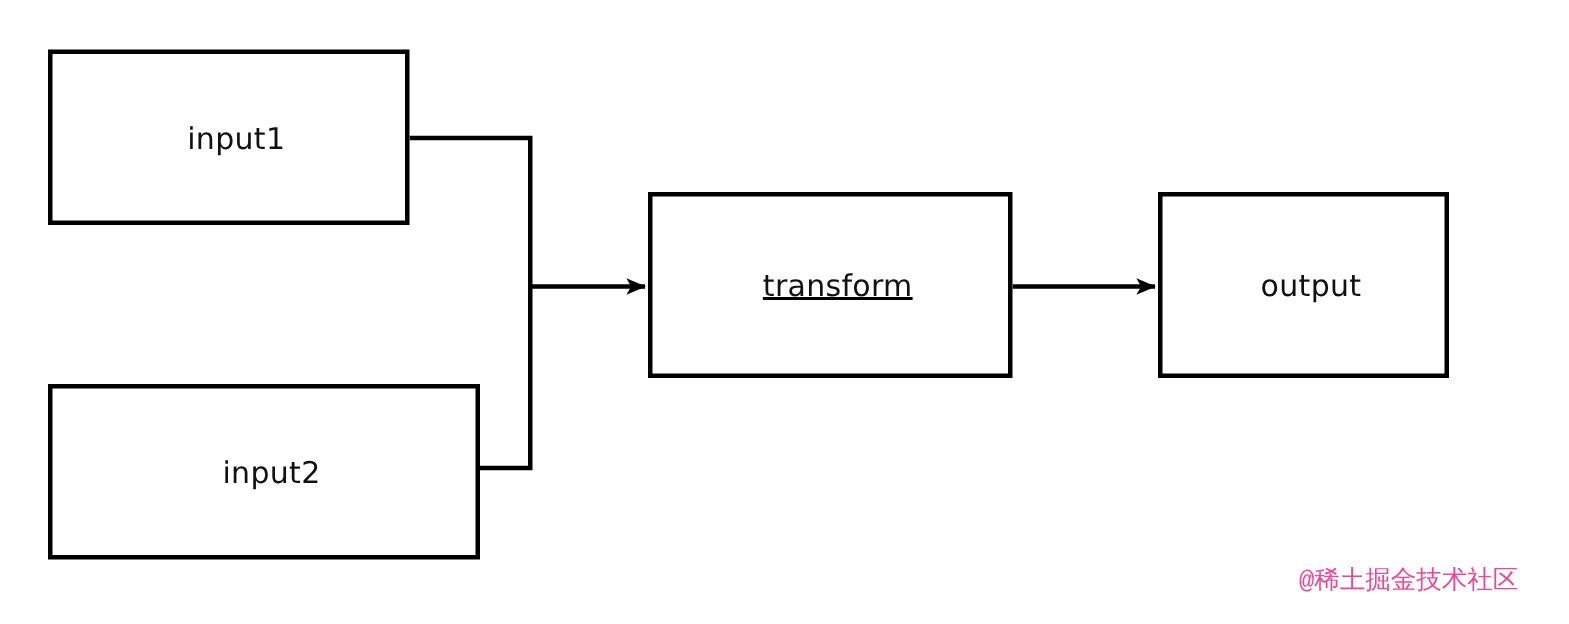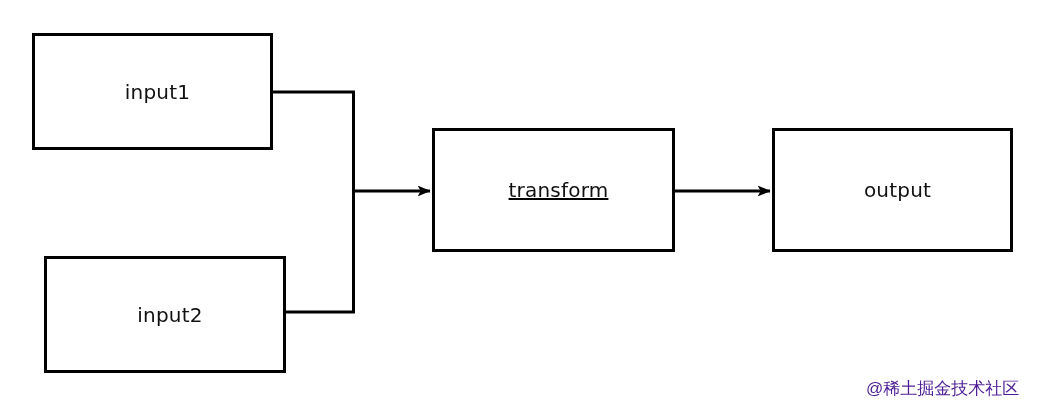--- a/index.html
+++ b/index.html
@@ -40,32 +40,32 @@
   .node-label {
     font-family: "DejaVu Sans", "Liberation Sans", sans-serif;
     font-size: 20px;
     line-height: 1;
     color: #111111;
     letter-spacing: 0.2px;
     white-space: nowrap;
     user-select: none;
   }
   #node-input1 { left: 32px;  top: 33px;  width: 241px; height: 117px; }
-  #node-input2 { left: 44px;  top: 256px; width: 242px; height: 117px; }
+  #node-input2 { left: 32px;  top: 256px; width: 288px; height: 117px; }
   #node-transform { left: 432px; top: 128px; width: 243px; height: 124px; text-decoration: underline; }
-  #node-output { left: 772px; top: 128px; width: 241px; height: 124px; }
+  #node-output { left: 772px; top: 128px; width: 194px; height: 124px; }
 
   .watermark {
     position: absolute;
     left: 866px;
     top: 380px;
-    font-family: Liberation Sans, sans-serif;
+    font-family: Liberation Mono, monospace;
     font-size: 17px;
     line-height: 1;
-    color: #4c1d95;
+    color: #ec4899;
     white-space: nowrap;
     user-select: none;
   }
 </style>
 </head>
 <body>
 
 <div id="canvas">
 
   <svg class="diagram-svg" viewBox="0 0 1046 416">

